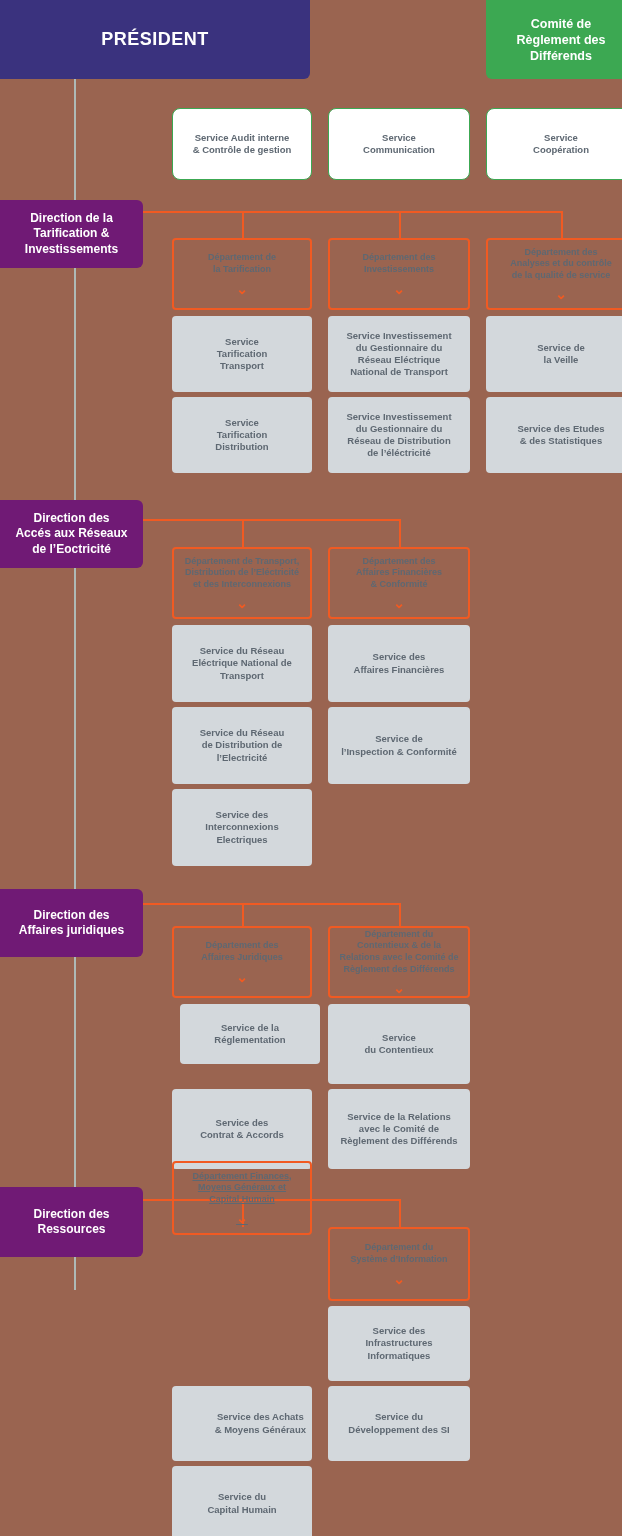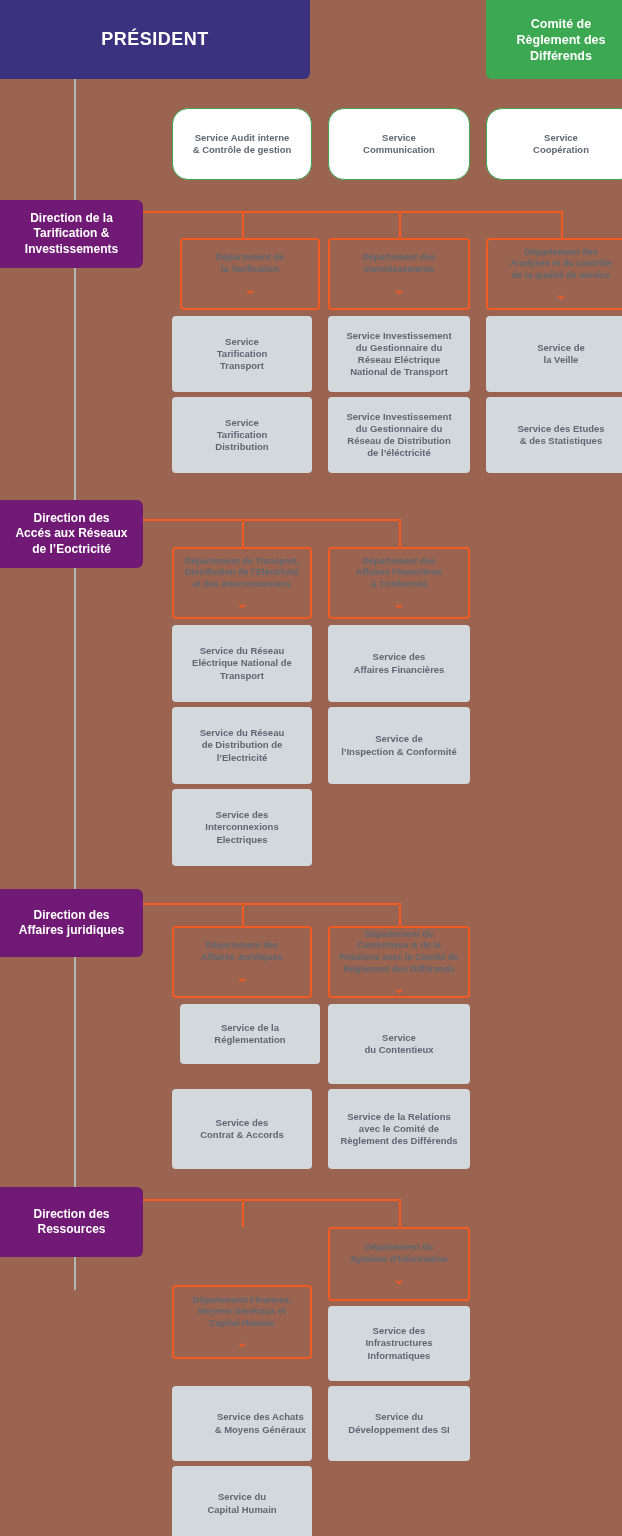--- a/index.html
+++ b/index.html
@@ -27,21 +27,21 @@
   }
 
   
   .box {
     position: absolute;
     box-sizing: border-box;
     display: flex;
     align-items: center;
     justify-content: center;
     text-align: center;
-    border-radius: 16px;
+    border-radius: 8px;
     line-height: 1.28;
   }
   .box span { display: block; padding: 0 6px; }
 
   .president {
     background: #3A327E;
     color: #ffffff;
     font-size: 18px;
     font-weight: bold;
     letter-spacing: .5px;
@@ -124,21 +124,21 @@
       <span>Service<br>Communication</span>
     </div>
     <div class="box staff" style="left: 486px; top: 108px; width: 150px; height: 72px;">
       <span>Service<br>Coopération</span>
     </div>
     <div class="box direction" style="left: 0px; top: 200px; width: 143px; height: 68px;">
       <span>Direction  de la<br>Tarification &amp;<br>Investissements</span>
     </div>
     <div class="conn-h" style="left: 143px; top: 211px; width: 418px;"></div>
     <div class="conn-v" style="left: 242px; top: 211px; height: 27px;"></div>
-    <div class="box department" style="left: 172px; top: 238px; width: 140px; height: 72px; margin-left: 8px;">
+    <div class="box department" style="left: 172px; top: 238px; width: 140px; height: 72px;">
       <span>Département de<br>la Tarification</span>
       <div class="chev">⌄</div>
     </div>
     <div class="box service" style="left: 172px; top: 316px; width: 140px; height: 76px;">
       <span>Service<br>Tarification<br>Transport</span>
     </div>
     <div class="box service" style="left: 172px; top: 397px; width: 140px; height: 76px;">
       <span>Service<br>Tarification<br>Distribution</span>
     </div>
     <div class="conn-v" style="left: 399px; top: 211px; height: 27px;"></div>
@@ -216,21 +216,21 @@
       <span>Service<br>du Contentieux</span>
     </div>
     <div class="box service" style="left: 328px; top: 1089px; width: 142px; height: 80px;">
       <span>Service de la Relations<br>avec le Comité de<br>Règlement des Différends</span>
     </div>
     <div class="box direction" style="left: 0px; top: 1187px; width: 143px; height: 70px;">
       <span>Direction des<br>Ressources</span>
     </div>
     <div class="conn-h" style="left: 143px; top: 1199px; width: 256px;"></div>
     <div class="conn-v" style="left: 242px; top: 1199px; height: 28px;"></div>
-    <div class="box department" style="left: 172px; top: 1285px; width: 140px; height: 74px;">
+    <div class="box department" style="left: 172px; top: 1161px; width: 140px; height: 74px; text-decoration: underline;">
       <span>Département Finances,<br>Moyens Généraux et<br>Capital Humain</span>
       <div class="chev">⌄</div>
     </div>
     <div class="box service" style="left: 172px; top: 1386px; width: 140px; height: 75px; justify-content: flex-end;">
       <span>Service des Achats<br>&amp; Moyens Généraux</span>
     </div>
     <div class="box service" style="left: 172px; top: 1466px; width: 140px; height: 75px;">
       <span>Service du<br>Capital Humain</span>
     </div>
     <div class="conn-v" style="left: 399px; top: 1199px; height: 28px;"></div>

